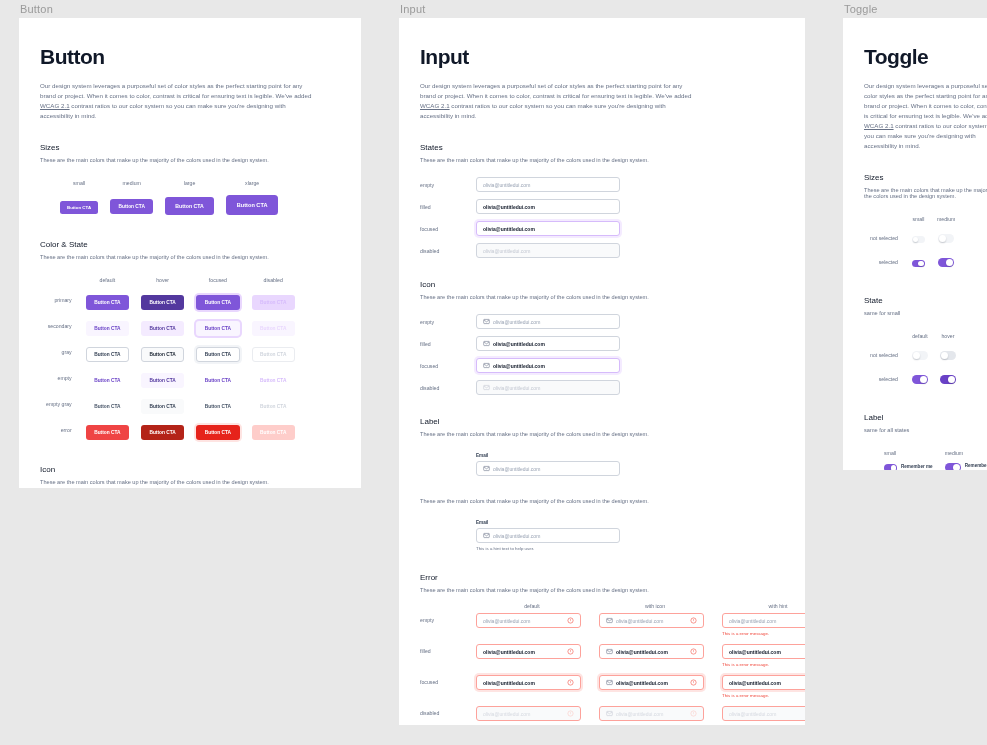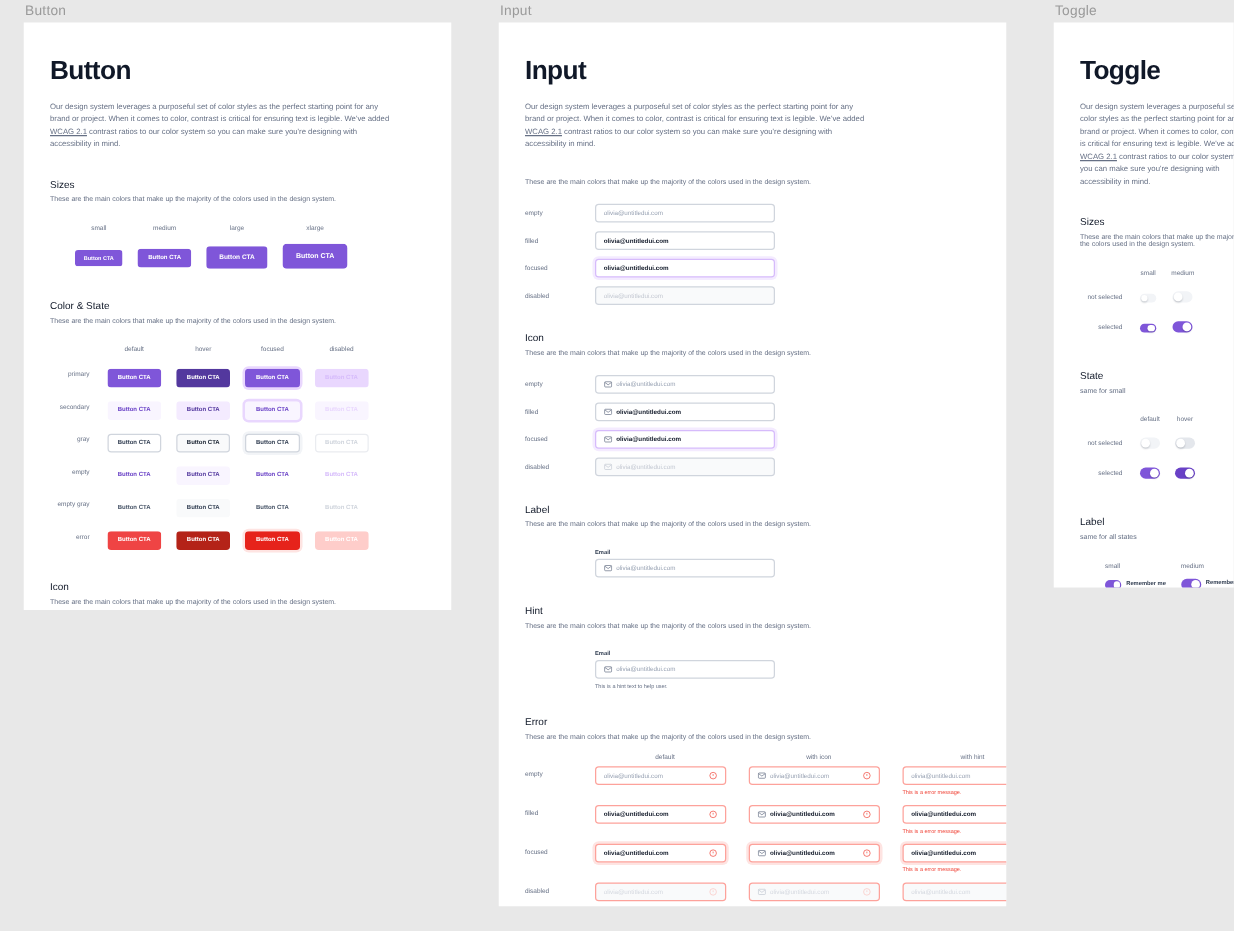--- a/index.html
+++ b/index.html
@@ -277,20 +277,21 @@
   <div class="frame" id="frame-input">
     <div class="frame-title">Input</div>
     <div class="frame-body">
       <div class="doc">
         <div class="doc-title">Input</div>
         <div class="doc-intro">
           <span>Our design system leverages a purposeful set of color styles as the perfect starting point for any brand or project. When it comes to color, contrast is critical for ensuring text is legible. We've added </span><a href="#">WCAG 2.1</a><span> contrast ratios to our color system so you can make sure you're designing with accessibility in mind.</span>
         </div>
 
         <div class="section">
+          <div class="section-title">States</div>
           <div class="section-sub">These are the main colors that make up the majority of the colors used in the design system.</div>
           <div style="margin-top:14px">
             <div class="field-row">
               <div class="field-label">empty</div>
               <div class="inp state-empty">
                   <span class="val">olivia@untitledui.com</span>
                 </div>
             </div>
             <div class="field-row">
               <div class="field-label">filled</div>
@@ -369,21 +370,20 @@
               <svg class="mail" viewBox="0 0 20 20">
                   <rect x="2" y="4" width="16" height="12" rx="2"></rect>
                   <path d="M2.5 5.5L10 11l7.5-5.5"></path>
                 </svg>
               <span class="val">olivia@untitledui.com</span>
             </div>
           </div>
         </div>
 
         <div class="section">
-          <div class="section-title">Hint</div>
           <div class="section-sub">These are the main colors that make up the majority of the colors used in the design system.</div>
           <div class="field-group" style="margin-top:16px">
             <div class="inp-label">Email</div>
             <div class="inp state-empty">
               <svg class="mail" viewBox="0 0 20 20">
                   <rect x="2" y="4" width="16" height="12" rx="2"></rect>
                   <path d="M2.5 5.5L10 11l7.5-5.5"></path>
                 </svg>
               <span class="val">olivia@untitledui.com</span>
             </div>

